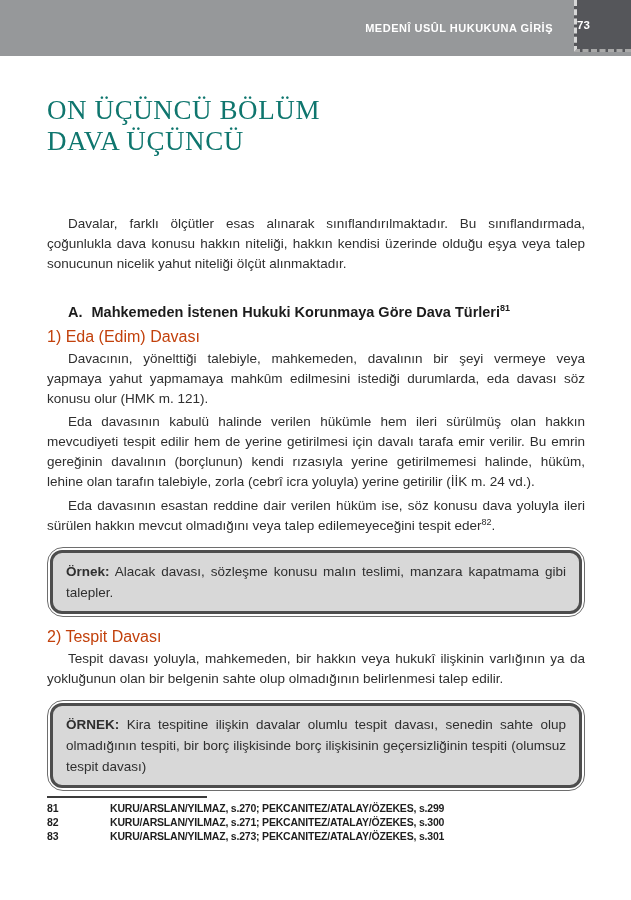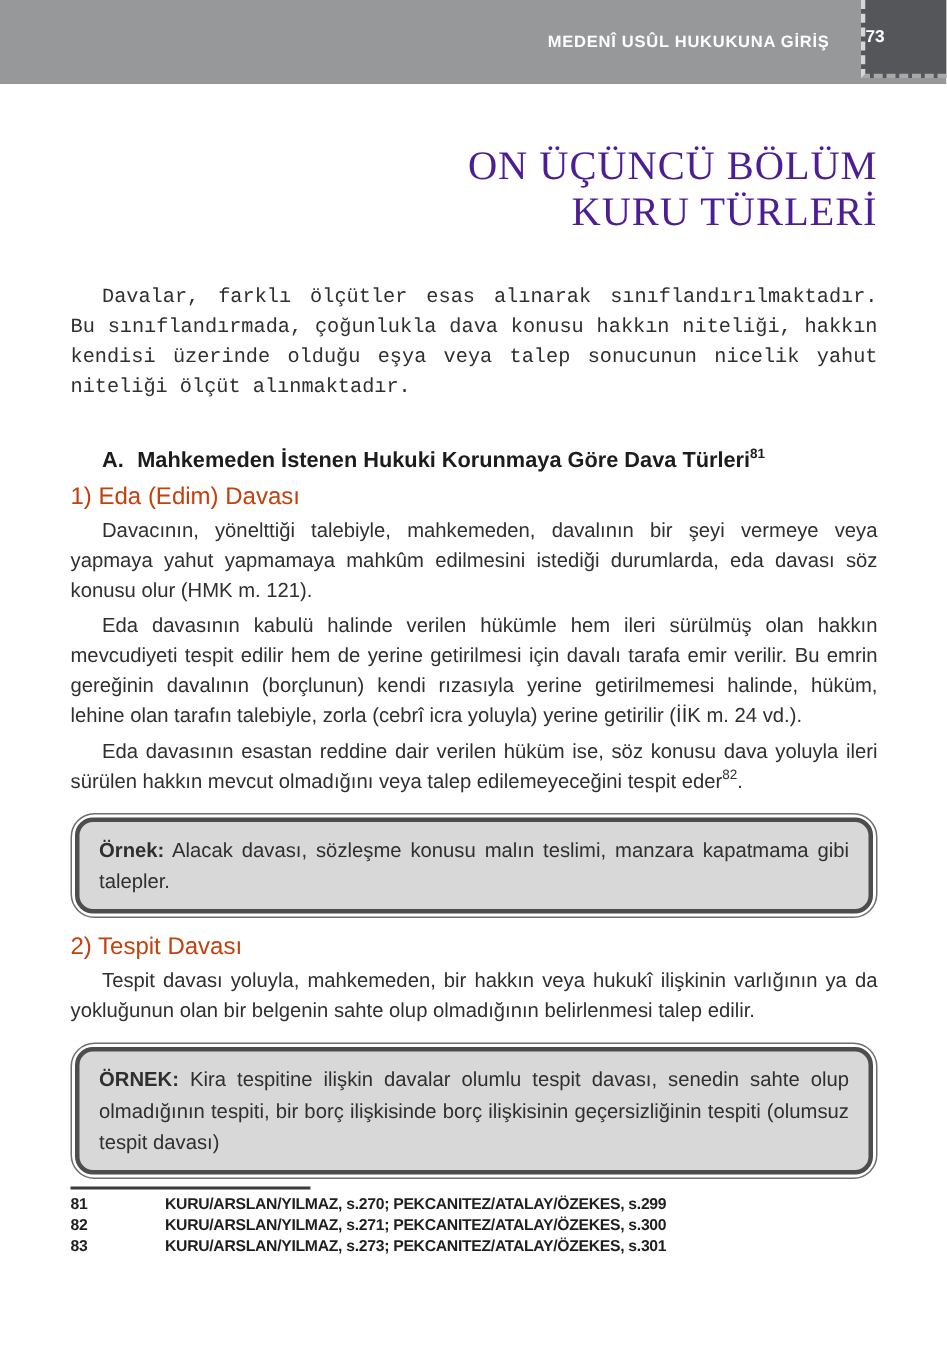--- a/index.html
+++ b/index.html
@@ -41,36 +41,36 @@
   .pagenum { color: #ffffff; font-weight: bold; font-size: 11.5px; }
 
   
   .content {
     position: absolute; top: 44px; left: 47px;
     width: 538px;
   }
 
   .chapter-title {
     margin: 51px 0 0 0;
-    text-align: right;
+    text-align: left;
     font-family: "Liberation Serif", serif;
     font-weight: normal;
     font-size: 27px; line-height: 31px;
     letter-spacing: 0.6px;
-    color: #4c1d95;
+    color: #0f766e;
   }
 
   .body-par {
     margin: 0;
     font-size: 13.5px; line-height: 20px;
     text-align: justify;
     text-indent: 21px;
     color: var(--text, #2f2f2f);
   }
-  .intro { margin-top: 32px; font-family: Liberation Mono, monospace; }
+  .intro { margin-top: 57px; }
   sup { font-size: 9px; line-height: 0; }
 
   .h-a {
     margin: 29px 0 0 0;
     padding-left: 21px;
     font-size: 14.5px; line-height: 18px;
     font-weight: bold; color: #1c1c1c;
   }
   .h-a-marker { margin-right: 9px; }
   .h-sub {
@@ -126,21 +126,21 @@
   </header>
 
   <div class="pagenum-box">
     <span class="pagenum">73</span>
   </div>
 
   <main class="content">
 
     <h1 class="chapter-title">
       <div>ON ÜÇÜNCÜ BÖLÜM</div>
-      <div>KURU TÜRLERİ</div>
+      <div>DAVA ÜÇÜNCÜ</div>
     </h1>
 
     <p class="body-par intro">Davalar, farklı ölçütler esas alınarak sınıflandırılmaktadır. Bu sınıflandırmada, çoğunlukla dava konusu hakkın niteliği, hakkın kendisi üzerinde olduğu eşya veya talep sonucunun nicelik yahut niteliği ölçüt alınmaktadır.</p>
 
     <h2 class="h-a">
       <span class="h-a-marker">A.</span><span>Mahkemeden İstenen Hukuki Korunmaya Göre Dava Türleri</span><sup>81</sup>
     </h2>
 
     <h3 class="h-sub">1) Eda (Edim) Davası</h3>
 

